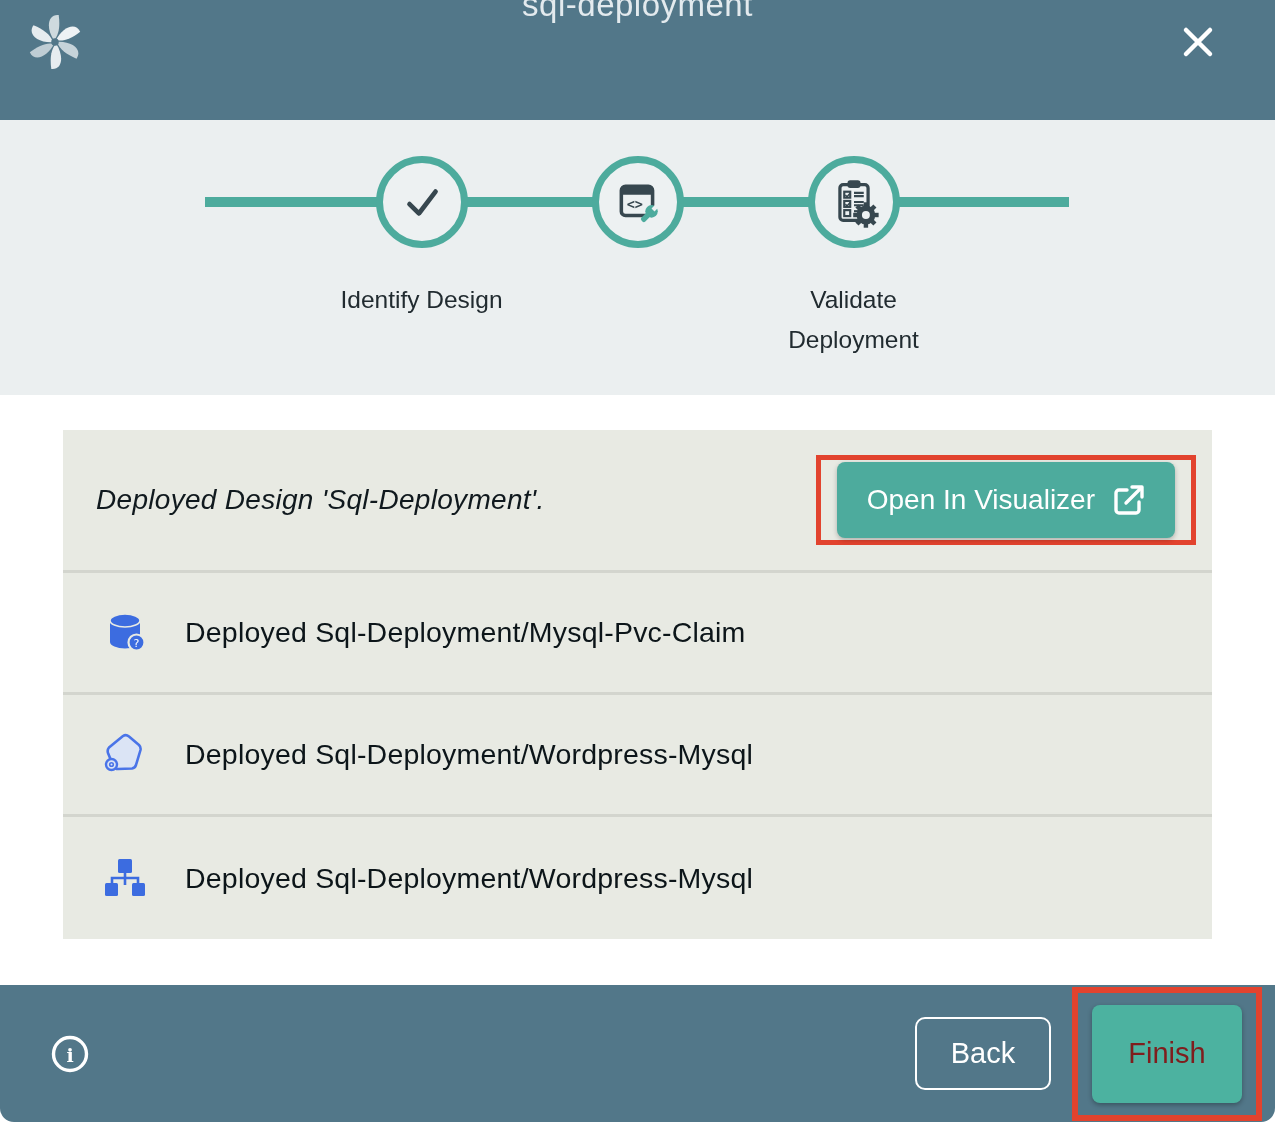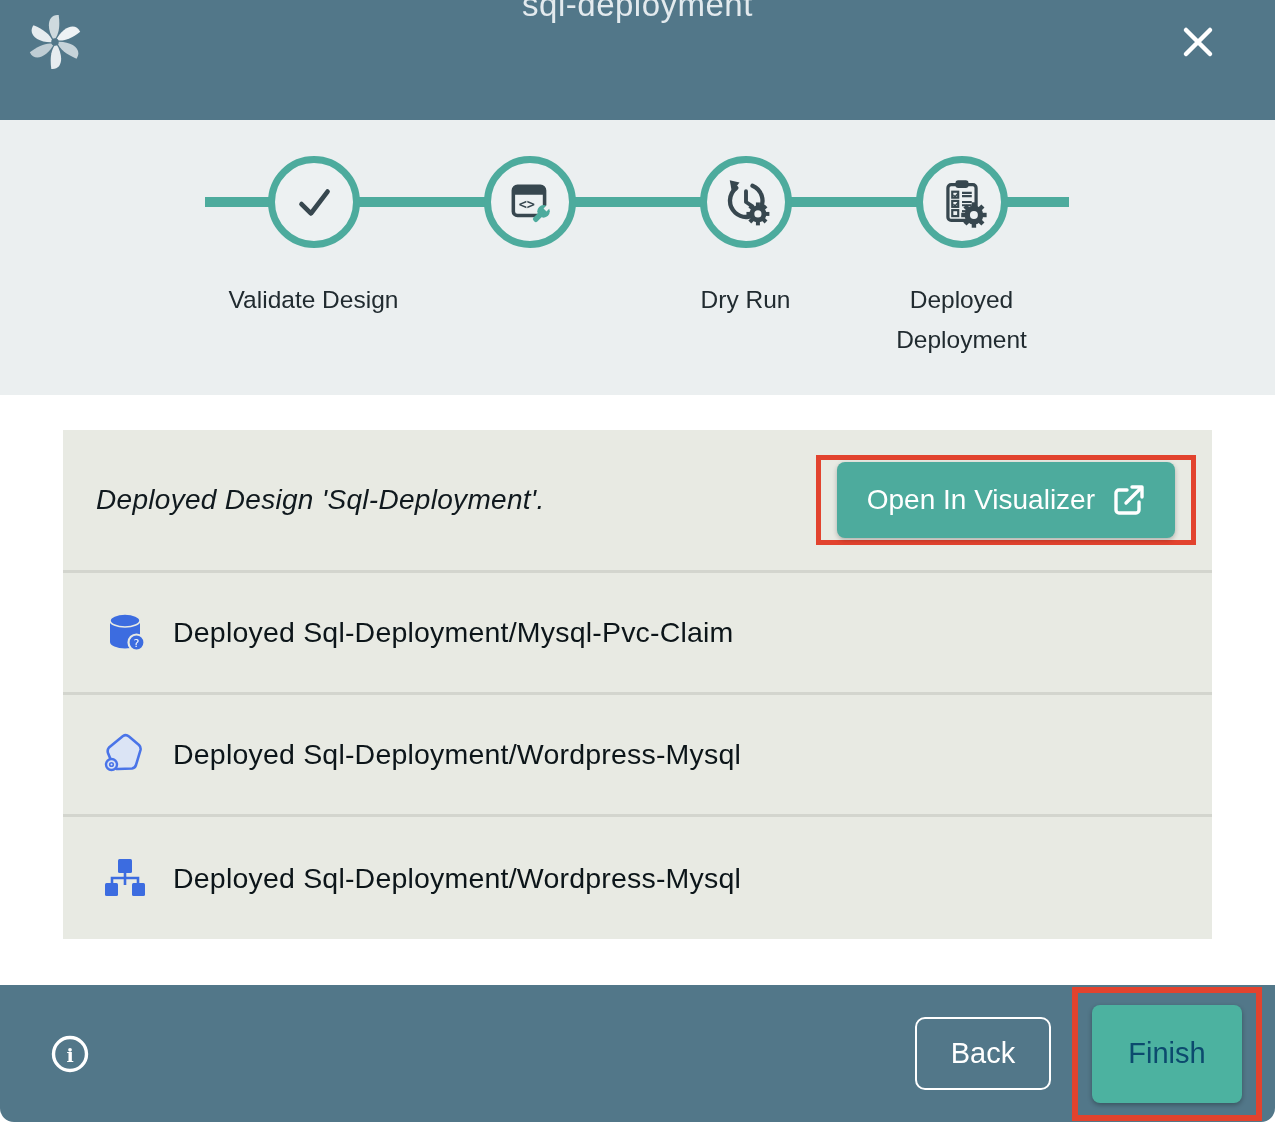--- a/index.html
+++ b/index.html
@@ -45,21 +45,21 @@
   
   .content { flex:1 1 auto; background:#ffffff; padding:35px 63px 0 63px; }
   .row {
     background:#e8eae3; border-bottom:3px solid #d3d5ce;
     display:flex; align-items:center;
   }
   .row:last-child { border-bottom:none; }
   .row-message-row { height:143px; justify-content:space-between; padding:0 16px 0 33px; }
   .row-item { height:122px; padding-left:38px; }
   .deploy-message { font-size:28px; color:#10191e; letter-spacing:.3px;font-style:italic; }
-  .result-text { font-size:28.5px; color:#0c1519; margin-left:24px; letter-spacing:.2px;text-align:right; }
+  .result-text { font-size:28.5px; color:#0c1519; margin-left:36px; letter-spacing:.2px;text-align:right; }
   .result-icon { width:48px; height:48px; flex:0 0 auto; }
 
   .red-box {
     border:5px solid #e2432e; padding:2px 16px; display:inline-block;
   }
   .visualizer-btn {
     background:#4dab9d; border:none; border-radius:8px; cursor:pointer;
     height:76px; padding:0 30px; display:flex; align-items:center; gap:18px;
     color:#ffffff; font-size:28px; font-family:inherit;
     box-shadow:0 2px 5px rgba(0,0,0,.25);
@@ -76,21 +76,21 @@
   .back-btn {
     background:transparent; border:2.5px solid #ffffff; border-radius:10px;
     width:136px; height:73px; color:#ffffff; font-size:29px; font-family:inherit;
     cursor:pointer; margin-right:21px;
   }
   .finish-red-box {
     border:6px solid #e2432e; padding:12px 14px; margin-right:13px;
   }
   .finish-btn {
     background:#4cb2a0; border:none; border-radius:8px;
-    width:150px; height:98px; color:#0c4a6e; font-size:29px; font-family:inherit;
+    width:150px; height:98px; color:#7f1d1d; font-size:29px; font-family:inherit;
     cursor:pointer; box-shadow:0 2px 5px rgba(0,0,0,.3);
   }
   svg { display:block; }
 </style>
 </head>
 <body>
 
 <svg width="0" height="0" style="position:absolute">
   <defs>
     <g id="gear-shape">
@@ -150,69 +150,58 @@
   <div class="stepper">
     <div class="connector"></div>
     <div class="steps">
 
       <div class="step">
         <div class="step-circle">
           <svg viewBox="0 0 48 48" width="50" height="50">
             <path d="M12 26 L21 35 L37 14" stroke="#37474f" stroke-width="4.5" fill="none" stroke-linecap="round" stroke-linejoin="round"></path>
           </svg>
         </div>
-        <div class="step-label">Validate Design</div>
+        <div class="step-label">Identify Design</div>
       </div>
 
       <div class="step">
         <div class="step-circle">
           <svg viewBox="0 0 48 48" width="50" height="50">
             <rect x="8" y="9" width="30" height="28" rx="4" fill="none" stroke="#37474f" stroke-width="3.4"></rect>
             <path d="M8 13 a4 4 0 0 1 4 -4 h22 a4 4 0 0 1 4 4 v4 H8 Z" fill="#37474f"></path>
             <text x="21" y="31" font-size="13" font-weight="bold" text-anchor="middle" font-family="DejaVu Sans Mono, monospace" fill="#37474f">&lt;&gt;</text>
             <g transform="translate(37,33) rotate(45)">
               <circle r="6" fill="#4dab9d"></circle>
               <rect x="-2.6" y="0" width="5.2" height="13" rx="2" fill="#4dab9d"></rect>
               <rect x="-2" y="-8" width="4" height="6" fill="#edf1f2"></rect>
             </g>
           </svg>
         </div>
       </div>
 
-      <div class="step">
-        <div class="step-circle">
-          <svg viewBox="0 0 48 48" width="52" height="52">
-            <path d="M15 11 A 15 15 0 1 0 30 9" stroke="#37474f" stroke-width="4" fill="none" stroke-linecap="round"></path>
-            <polygon points="9,4 18,6 11,15" fill="#37474f"></polygon>
-            <path d="M24 14 V24 L30 28" stroke="#37474f" stroke-width="3.6" fill="none" stroke-linecap="round" stroke-linejoin="round"></path>
-            <use href="#gear-shape" transform="translate(35,35) scale(0.92)"></use>
-          </svg>
-        </div>
-        <div class="step-label">Dry Run</div>
-      </div>
 
       <div class="step">
         <div class="step-circle">
           <svg viewBox="0 0 48 48" width="52" height="52">
             <rect x="11" y="8" width="26" height="33" rx="3" fill="none" stroke="#37474f" stroke-width="3"></rect>
             <rect x="18" y="4" width="12" height="7" rx="2.5" fill="#37474f"></rect>
             <g stroke="#37474f">
               <rect x="15" y="14.5" width="5.5" height="5.5" stroke-width="2" fill="none"></rect>
               <path d="M16 17.5 l1.6 1.6 l2.6 -3" stroke-width="1.4" fill="none"></path>
               <path d="M24 15.5 H33 M24 18.5 H33" stroke-width="2"></path>
               <rect x="15" y="23" width="5.5" height="5.5" stroke-width="2" fill="none"></rect>
               <path d="M16 26 l1.6 1.6 l2.6 -3" stroke-width="1.4" fill="none"></path>
               <path d="M24 24 H33 M24 27 H33" stroke-width="2"></path>
               <rect x="15" y="31.5" width="5.5" height="5.5" stroke-width="2" fill="none"></rect>
               <path d="M24 32.5 H30" stroke-width="2"></path>
             </g>
             <use href="#gear-shape" transform="translate(35,36) scale(1.02)"></use>
           </svg>
         </div>
-        <div class="step-label">Deployed Deployment</div>
+        <div class="step-label">Validate Deployment</div>
       </div>
 
 
     </div>
   </div>
 
   <div class="content">
 
     <div class="row row-message-row">
       <span class="deploy-message">Deployed Design 'Sql-Deployment'.</span>

